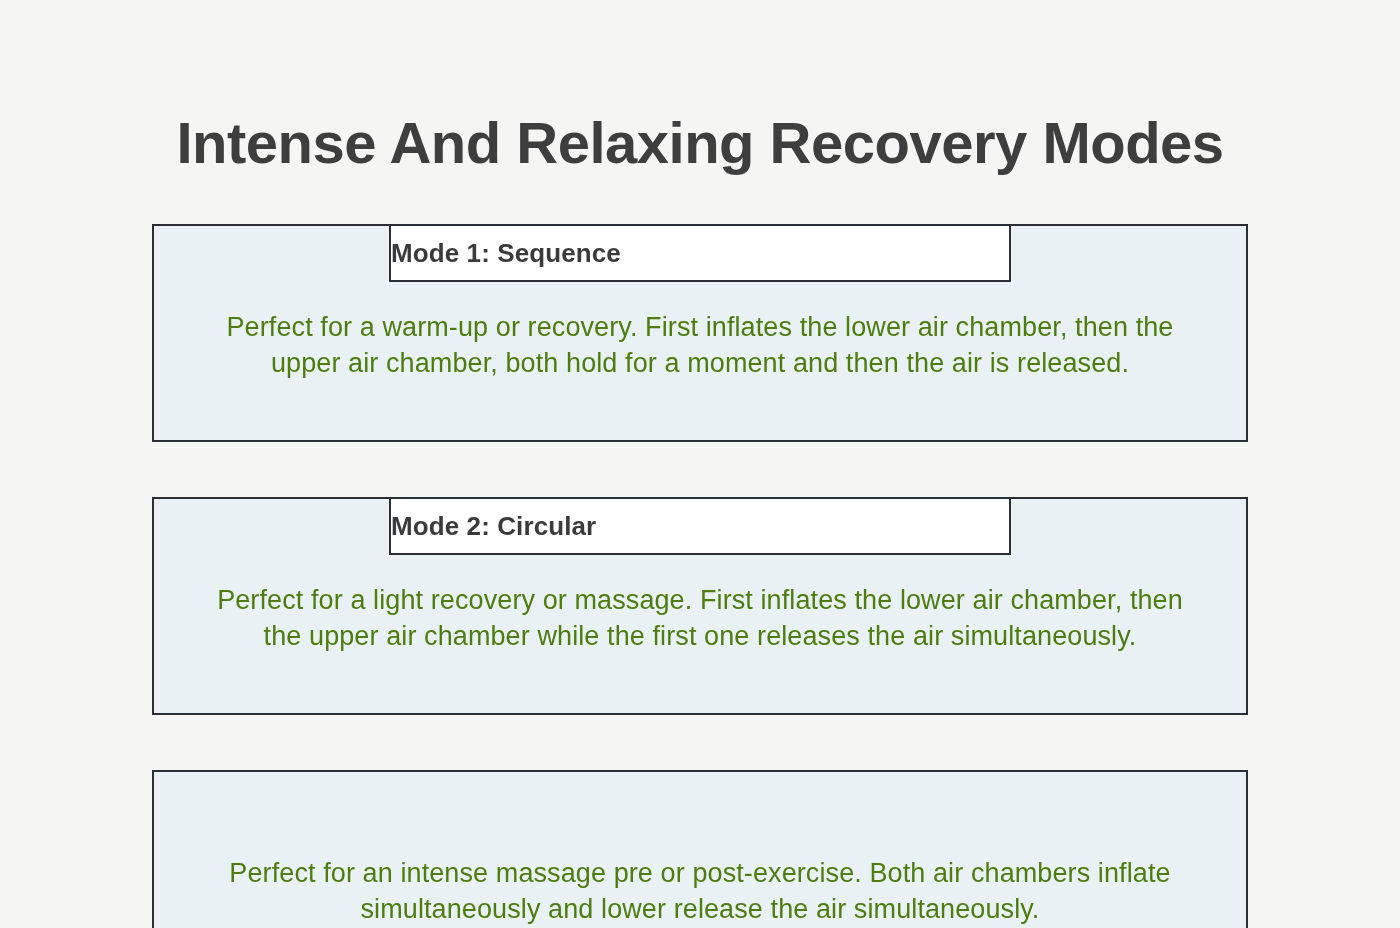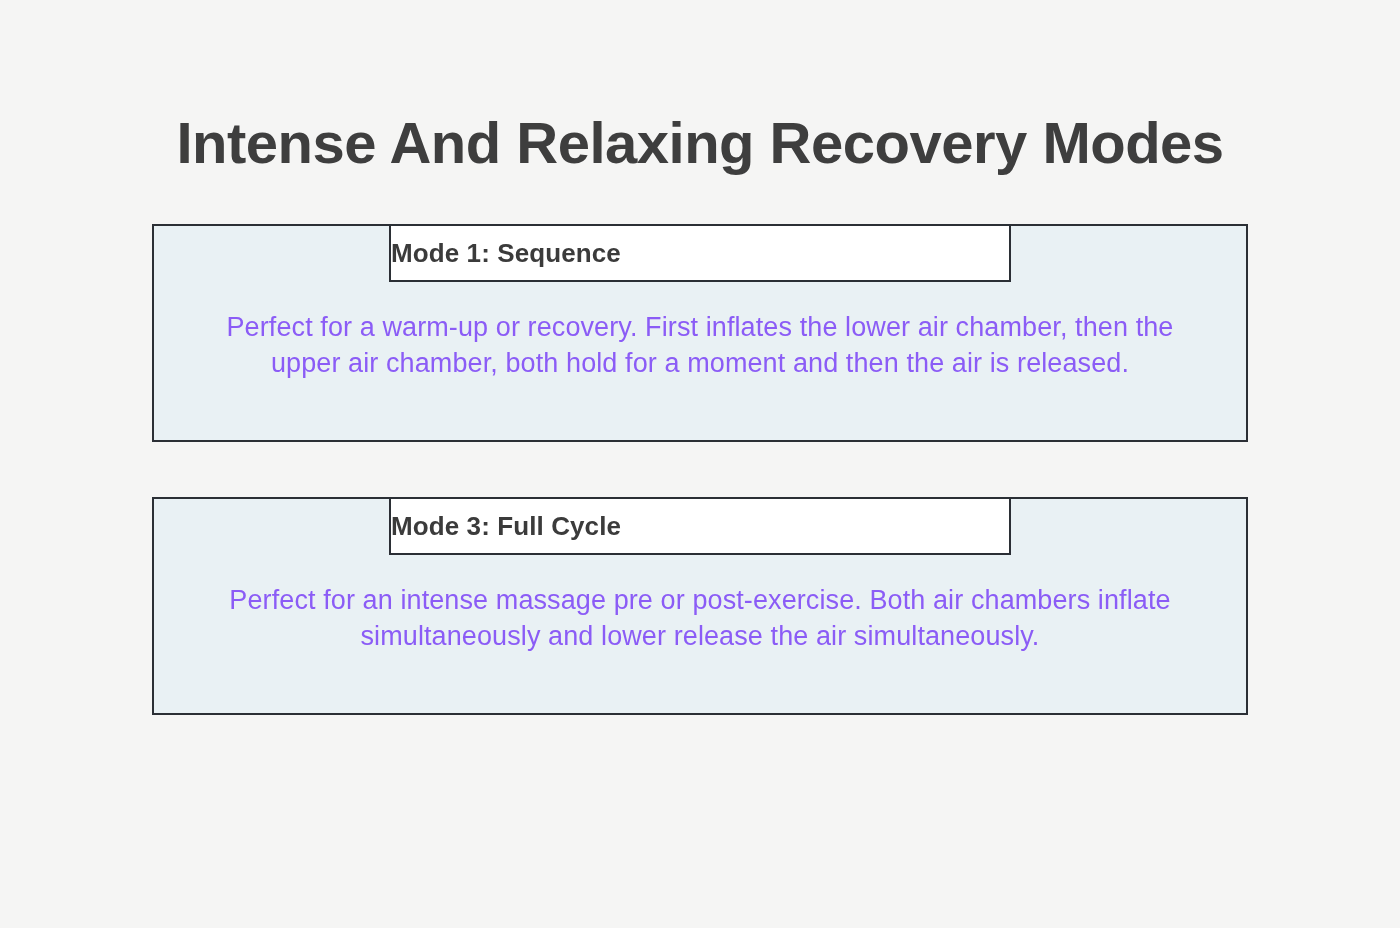--- a/index.html
+++ b/index.html
@@ -57,21 +57,21 @@
     background: #e9f1f4;
     border: 2px solid #2b2f35;
     box-sizing: border-box;
     padding: 56px 60px 32px 60px;
     min-height: 116px;
   }
 
   .card-body-text {
     font-size: 27px;
     line-height: 36px;
-    color: #8b5cf6;
+    color: #4d7c0f;
     text-align: center;
     font-weight: 400;
     letter-spacing: 0.1px;
   }
 
   .card-header {
     position: absolute;
     top: 0;
     left: 50%;
     transform: translateX(-50%);
@@ -106,24 +106,29 @@
 
     <div class="card">
       <div class="card-header">
         <span class="card-header-text">Mode 1: Sequence</span>
       </div>
       <div class="card-body">
         <p class="card-body-text">Perfect for a warm-up or recovery. First inflates the lower air chamber, then the upper air chamber, both hold for a moment and then the air is released.</p>
       </div>
     </div>
 
+    <div class="card">
+      <div class="card-header">
+        <span class="card-header-text">Mode 2: Circular</span>
+      </div>
+      <div class="card-body">
+        <p class="card-body-text">Perfect for a light recovery or massage. First inflates the lower air chamber, then the upper air chamber while the first one releases the air simultaneously.</p>
+      </div>
+    </div>
 
     <div class="card">
-      <div class="card-header">
-        <span class="card-header-text">Mode 3: Full Cycle</span>
-      </div>
       <div class="card-body">
         <p class="card-body-text">Perfect for an intense massage pre or post-exercise. Both air chambers inflate simultaneously and lower release the air simultaneously.</p>
       </div>
     </div>
 
   </div>
 </div>
 
 </body></html>

